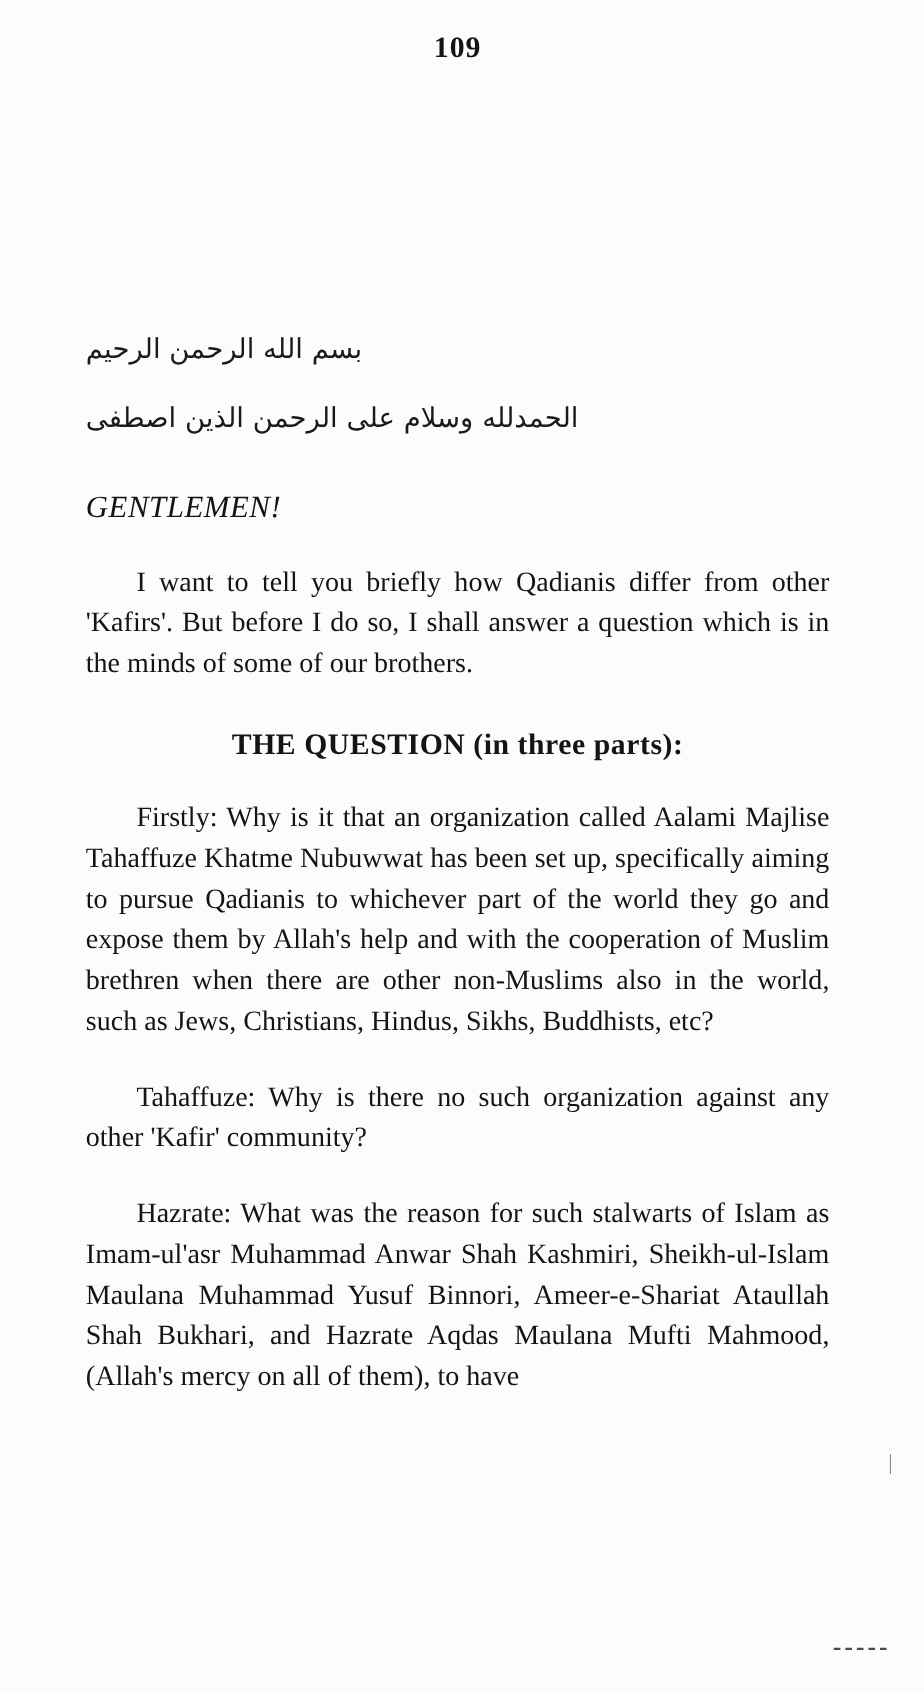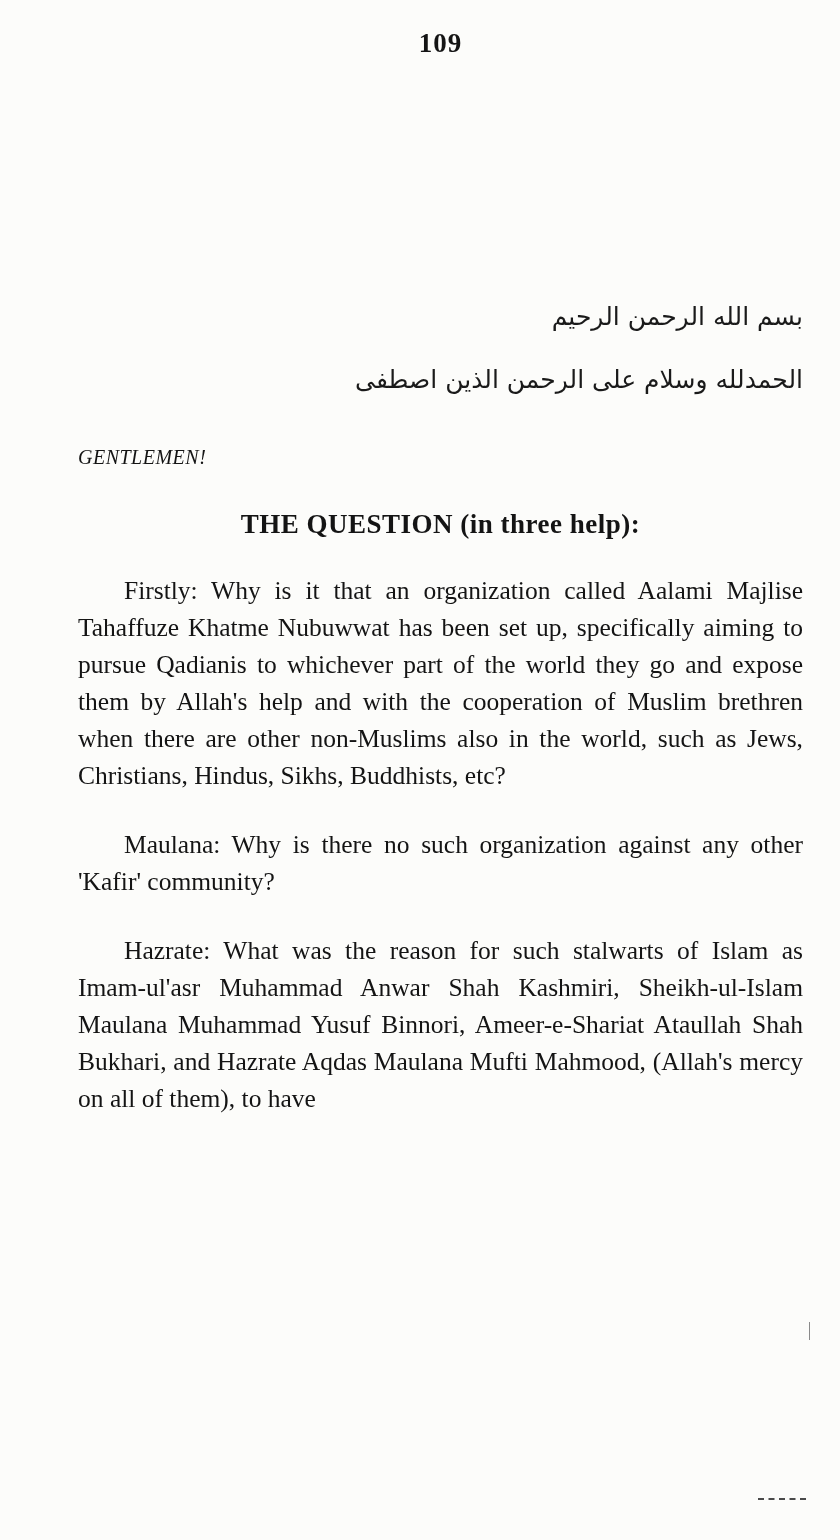--- a/index.html
+++ b/index.html
@@ -14,50 +14,50 @@
     background: #fcfcfa;
     color: #141414;
     font-family: "Liberation Serif", serif;
     overflow: hidden;
   }
 
   .page {
     position: relative;
     width: 840px;
     height: 1540px;
-    padding: 28px 37px 0 78px;
+    padding: 28px 86px 0 78px;
   }
 
   .page-number {
     text-align: center;
     font-size: 27px;
     font-weight: bold;
     letter-spacing: 1px;
   }
 
   .top-spacer {
     height: 243px;
   }
 
   .arabic-line {
-    text-align: right;
+    text-align: left;
     direction: rtl;
     font-family: "DejaVu Sans", sans-serif;
     font-size: 25px;
     color: #1a1a1a;
   }
 
   .arabic-line + .arabic-line {
     margin-top: 34px;
   }
 
   .salutation {
     margin-top: 52px;
     font-style: italic;
-    font-size: 20px;
+    font-size: 28px;
     letter-spacing: 0.5px;
   }
 
   p.body-para {
     margin-top: 32px;
     font-size: 25.5px;
     line-height: 37px;
     text-align: justify;
     text-indent: 46px;
   }
@@ -103,25 +103,26 @@
   <div class="page-number">109</div>
 
   <div class="top-spacer"></div>
 
   <div class="arabic-line">بسم الله الرحمن الرحيم</div>
 
   <div class="arabic-line">الحمدلله وسلام على الرحمن الذين اصطفى</div>
 
   <div class="salutation">GENTLEMEN!</div>
 
+  <p class="body-para"><span>I want to tell you briefly how Qadianis differ from other 'Kafirs'. But before I do so, I shall answer a question which is in the minds of some of our brothers.</span></p>
 
-  <div class="section-heading">THE QUESTION (in three help):</div>
+  <div class="section-heading">THE QUESTION (in three parts):</div>
 
   <p class="body-para question-para"><strong>Firstly:</strong> <span>Why is it that an organization called Aalami Majlise Tahaffuze Khatme Nubuwwat has been set up, specifically aiming to pursue Qadianis to whichever part of the world they go and expose them by Allah's help and with the cooperation of Muslim brethren when there are other non-Muslims also in the world, such as Jews, Christians, Hindus, Sikhs, Buddhists, etc?</span></p>
 
-  <p class="body-para question-para"><strong>Maulana:</strong> <span>Why is there no such organization against any other 'Kafir' community?</span></p>
+  <p class="body-para question-para"><strong>Tahaffuze:</strong> <span>Why is there no such organization against any other 'Kafir' community?</span></p>
 
   <p class="body-para question-para"><strong>Hazrate:</strong> <span>What was the reason for such stalwarts of Islam as Imam-ul'asr Muhammad Anwar Shah Kashmiri, Sheikh-ul-Islam Maulana Muhammad Yusuf Binnori, Ameer-e-Shariat Ataullah Shah Bukhari, and Hazrate Aqdas Maulana Mufti Mahmood, (Allah's mercy on all of them), to have</span></p>
 
   <div class="tick-mark"></div>
   <div class="margin-mark"></div>
 
 </div>
 
 </body></html>

